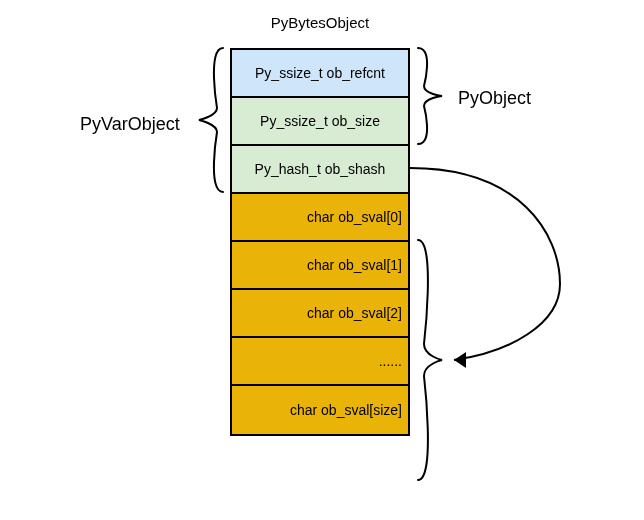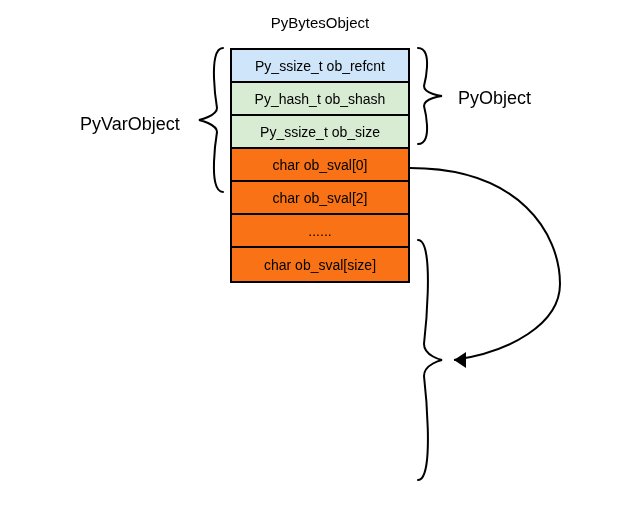--- a/index.html
+++ b/index.html
@@ -27,34 +27,34 @@
   }
   .stack {
     position: absolute;
     left: 230px;
     top: 48px;
     width: 180px;
     border: 2px solid #000;
     box-sizing: border-box;
   }
   .cell {
-    height: 33px;
+    height: 48px;
     border-bottom: 2px solid #000;
     box-sizing: border-box;
     display: flex;
     align-items: center;
     justify-content: center;
     padding: 0 6px;
     text-align: center;
     font-size: 14px;
   }
   .cell:last-child { border-bottom: none; }
   .c-blue  { background: #cfe5f9; }
   .c-green { background: #d8ecd4; }
-  .c-red   { background: #f97316; }
+  .c-red   { background: #eab308; justify-content: flex-end; }
 
   .label {
     position: absolute;
     font-size: 18px;
   }
 
   
   svg.brace {
     position: absolute;
     overflow: visible;
@@ -85,27 +85,30 @@
 
 <div class="stage">
 
   <div class="title">PyBytesObject</div>
 
   <div class="stack">
     <div class="cell c-blue">
         <span>Py_ssize_t ob_refcnt</span>
       </div>
     <div class="cell c-green">
-        <span>Py_hash_t ob_shash</span>
+        <span>Py_ssize_t ob_size</span>
       </div>
     <div class="cell c-green">
-        <span>Py_ssize_t ob_size</span>
+        <span>Py_hash_t ob_shash</span>
       </div>
     <div class="cell c-red">
         <span>char ob_sval[0]</span>
+      </div>
+    <div class="cell c-red">
+        <span>char ob_sval[1]</span>
       </div>
     <div class="cell c-red">
         <span>char ob_sval[2]</span>
       </div>
     <div class="cell c-red">
         <span>......</span>
       </div>
     <div class="cell c-red">
         <span>char ob_sval[size]</span>
       </div>

